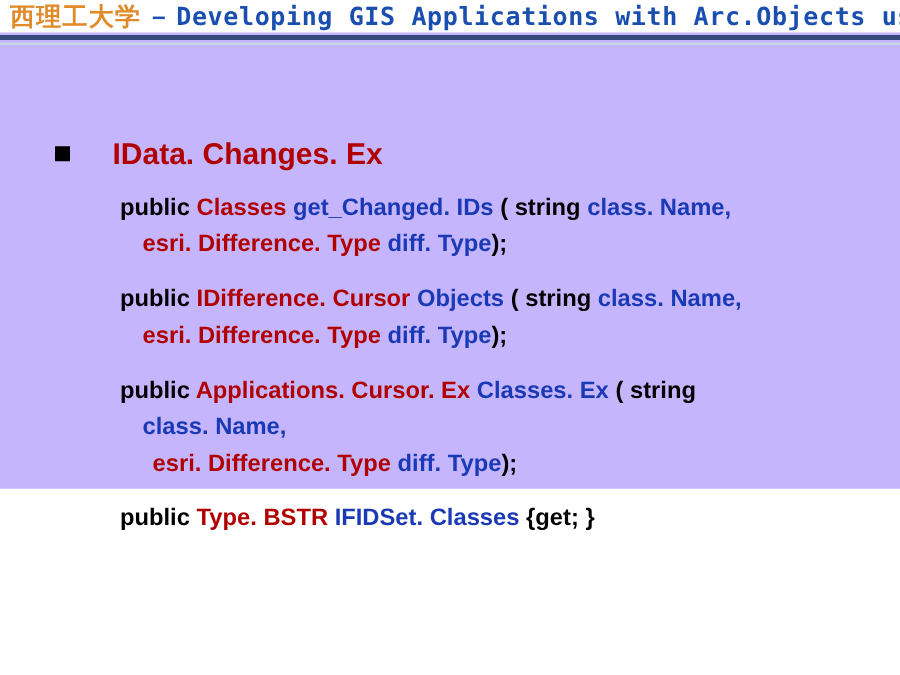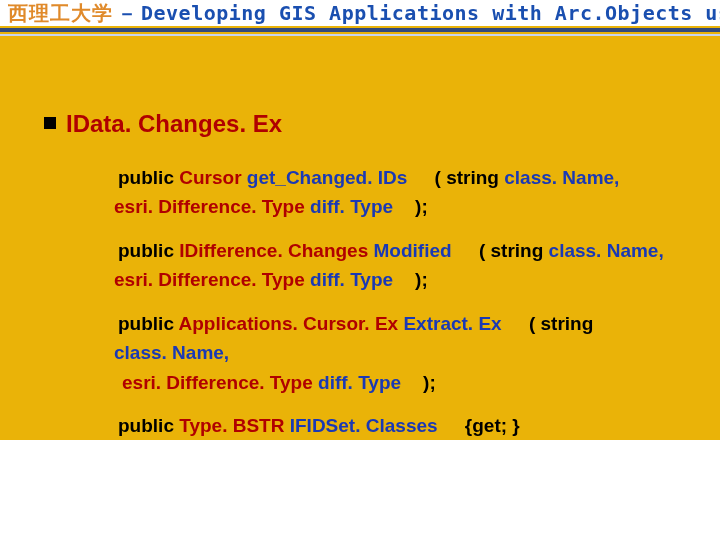--- a/index.html
+++ b/index.html
@@ -7,22 +7,22 @@
     padding: 0;
     width: 720px;
     height: 540px;
     background: #fff;
     font-family: "SimSun", "Songti SC", "Microsoft YaHei", serif;
     overflow: hidden;
   }
   .slide {
     position: relative;
     width: 720px;
-    height: 440px;
-    background: #eab308;
+    height: 391px;
+    background: #c4b5fd;
   }
   .titlebar {
     position: absolute;
     top: 0;
     left: 0;
     right: 0;
     height: 26px;
     background: #fff;
     white-space: nowrap;
     display: flex;
@@ -74,21 +74,22 @@
   }
   .content {
     position: absolute;
     top: 110px;
     left: 44px;
     right: 24px;
   }
   .bullet-row {
     display: flex;
     align-items: flex-start;
-    margin-bottom: 25px;
+    margin-bottom: 14px;
+    gap: 24px;
   }
   .bullet-dot {
     width: 12px;
     height: 12px;
     background: #000;
     margin-top: 7px;
     margin-right: 10px;
     flex-shrink: 0;
   }
   .bullet-text {
@@ -100,21 +101,21 @@
   .sigs {
     margin-left: 52px;
   }
   .sig {
     font-family: Arial, "Helvetica Neue", sans-serif;
     font-weight: bold;
     font-size: 19px;
     line-height: 1.55;
     margin-bottom: 14px;
   }
-  .sig .kw  { color: #000; margin-left: 22px; }
+  .sig .kw  { color: #000; }
   .sig .typ { color: #b00000; }
   .sig .nm  { color: #1a39b5; }
   .sig2 { padding-left: 18px; }
 </style>
 </head>
 <body>
 
 <div class="slide">
 
   <div class="titlebar">
@@ -129,35 +130,35 @@
   <div class="content">
 
     <div class="bullet-row">
       <div class="bullet-dot"></div>
       <div class="bullet-text">IData. Changes. Ex</div>
     </div>
 
     <div class="sigs">
 
       <div class="sig">
-        <span class="kw">public </span><span class="typ">Cursor </span><span class="nm">get_Changed. IDs </span><span class="kw">( string </span><span class="nm">class. Name,</span>
+        <span class="kw">public </span><span class="typ">Classes </span><span class="nm">get_Changed. IDs </span><span class="kw">( string </span><span class="nm">class. Name,</span>
         <div class="sig2">
           <span class="typ">esri. Difference. Type </span><span class="nm">diff. Type</span><span class="kw">);</span>
         </div>
       </div>
 
       <div class="sig">
-        <span class="kw">public </span><span class="typ">IDifference. Changes </span><span class="nm">Modified </span><span class="kw">( string </span><span class="nm">class. Name,</span>
+        <span class="kw">public </span><span class="typ">IDifference. Cursor </span><span class="nm">Objects </span><span class="kw">( string </span><span class="nm">class. Name,</span>
         <div class="sig2">
           <span class="typ">esri. Difference. Type </span><span class="nm">diff. Type</span><span class="kw">);</span>
         </div>
       </div>
 
       <div class="sig">
-        <span class="kw">public </span><span class="typ">Applications. Cursor. Ex </span><span class="nm">Extract. Ex </span><span class="kw">( string</span>
+        <span class="kw">public </span><span class="typ">Applications. Cursor. Ex </span><span class="nm">Classes. Ex </span><span class="kw">( string</span>
         <div class="sig2">
           <span class="nm">class. Name,</span>
         </div>
         <div class="sig2" style="padding-left:26px;">
           <span class="typ">esri. Difference. Type </span><span class="nm">diff. Type</span><span class="kw">);</span>
         </div>
       </div>
 
       <div class="sig">
         <span class="kw">public </span><span class="typ">Type. BSTR </span><span class="nm">IFIDSet. Classes </span><span class="kw">{get; }</span>

